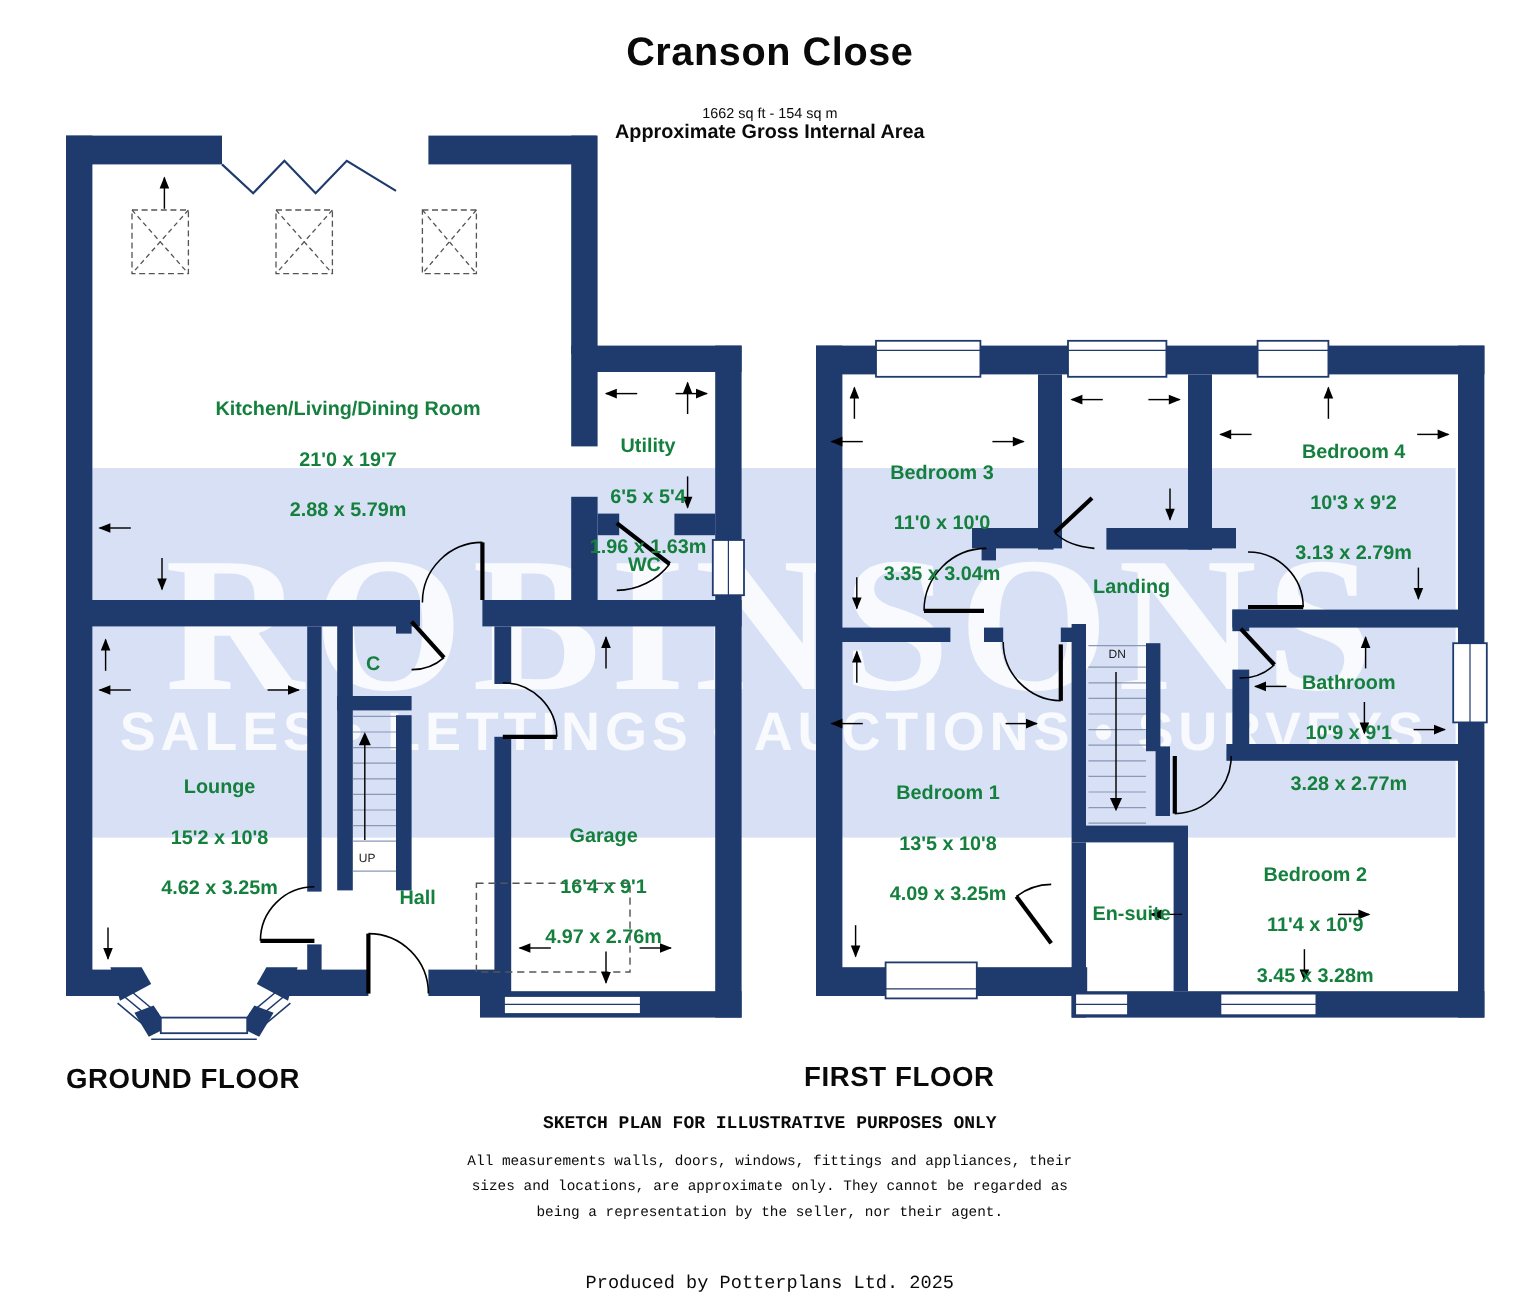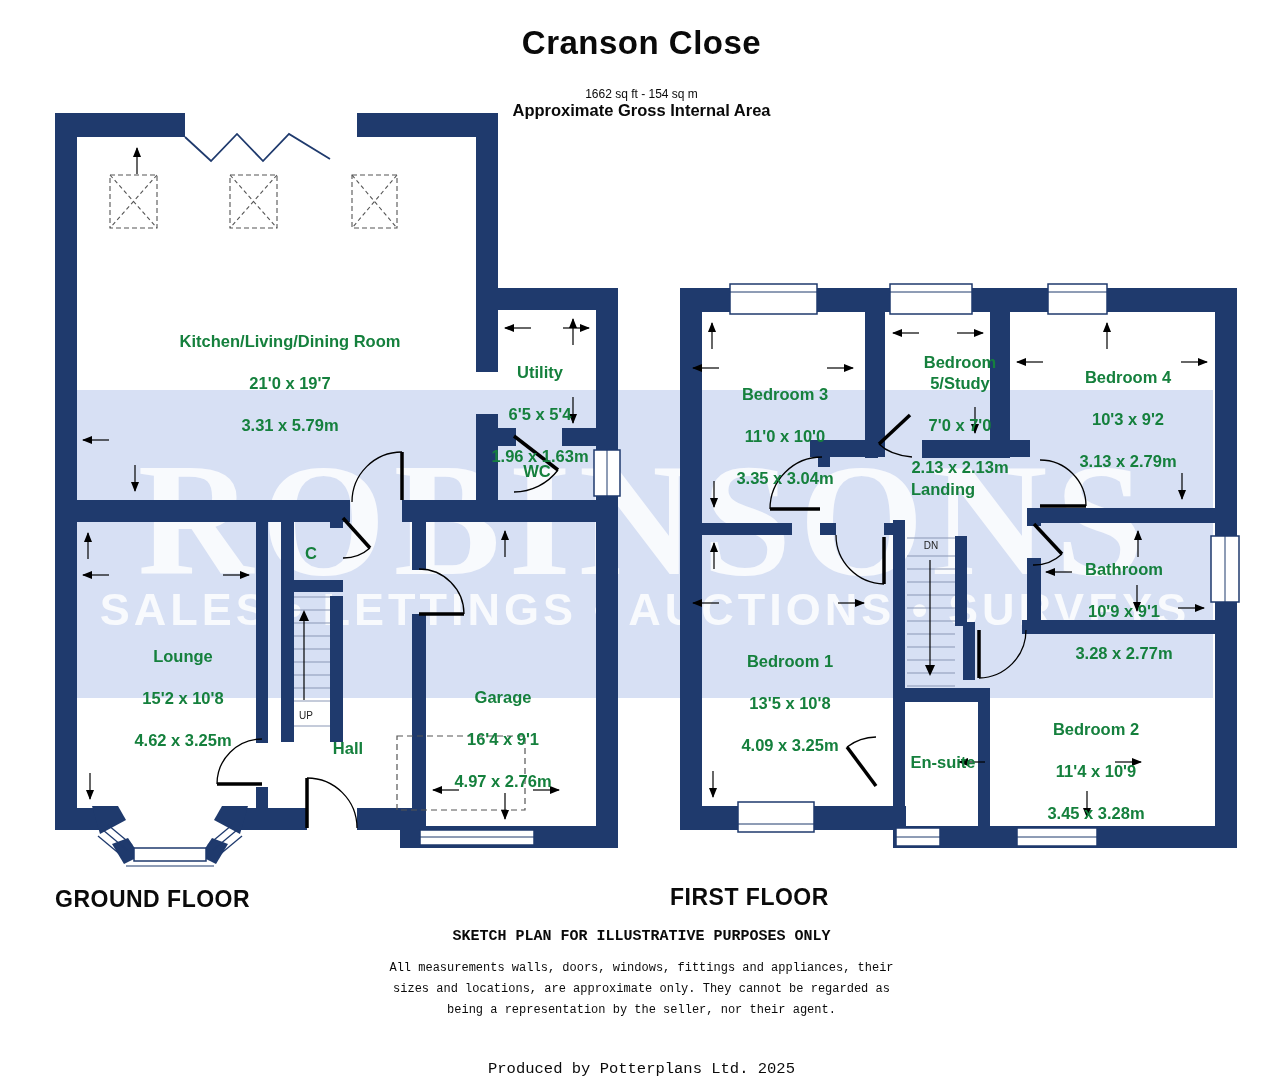--- a/index.html
+++ b/index.html
@@ -319,21 +319,21 @@
       <use href="#arr" transform="translate(713 798) rotate(270)"></use>
       <use href="#arr" transform="translate(958 762)"></use>
       <use href="#arr" transform="translate(1142 762) rotate(180)"></use>
       <use href="#arr" transform="translate(1087 818) rotate(270)"></use>
     </g>
   </svg>
 
   <div class="room-label" style="left:290px;top:310px">
     <div>Kitchen/Living/Dining Room</div>
     <div>21'0 x 19'7</div>
-    <div>3.31 x 5.79m</div>
+    <div>2.88 x 5.79m</div>
   </div>
   <div class="room-label" style="left:540px;top:341px">
     <div>Utility</div>
     <div>6'5 x 5'4</div>
     <div>1.96 x 1.63m</div>
   </div>
   <div class="room-label" style="left:537px;top:461px">WC</div>
   <div class="room-label" style="left:311px;top:543px">C</div>
   <div class="room-label" style="left:183px;top:625px">
     <div>Lounge</div>
@@ -346,26 +346,20 @@
     <div>4.97 x 2.76m</div>
   </div>
   <div class="room-label" style="left:348px;top:738px">Hall</div>
   <div class="small-label" style="left:306px;top:710px">UP</div>
 
   <div class="room-label" style="left:785px;top:363px">
     <div>Bedroom 3</div>
     <div>11'0 x 10'0</div>
     <div>3.35 x 3.04m</div>
   </div>
-  <div class="room-label" style="left:960px;top:331px">
-    <div>Bedroom
-5/Study</div>
-    <div>7'0 x 7'0</div>
-    <div>2.13 x 2.13m</div>
-  </div>
   <div class="room-label" style="left:1128px;top:346px">
     <div>Bedroom 4</div>
     <div>10'3 x 9'2</div>
     <div>3.13 x 2.79m</div>
   </div>
   <div class="room-label" style="left:943px;top:479px">Landing</div>
   <div class="room-label" style="left:1124px;top:538px">
     <div>Bathroom</div>
     <div>10'9 x 9'1</div>
     <div>3.28 x 2.77m</div>

